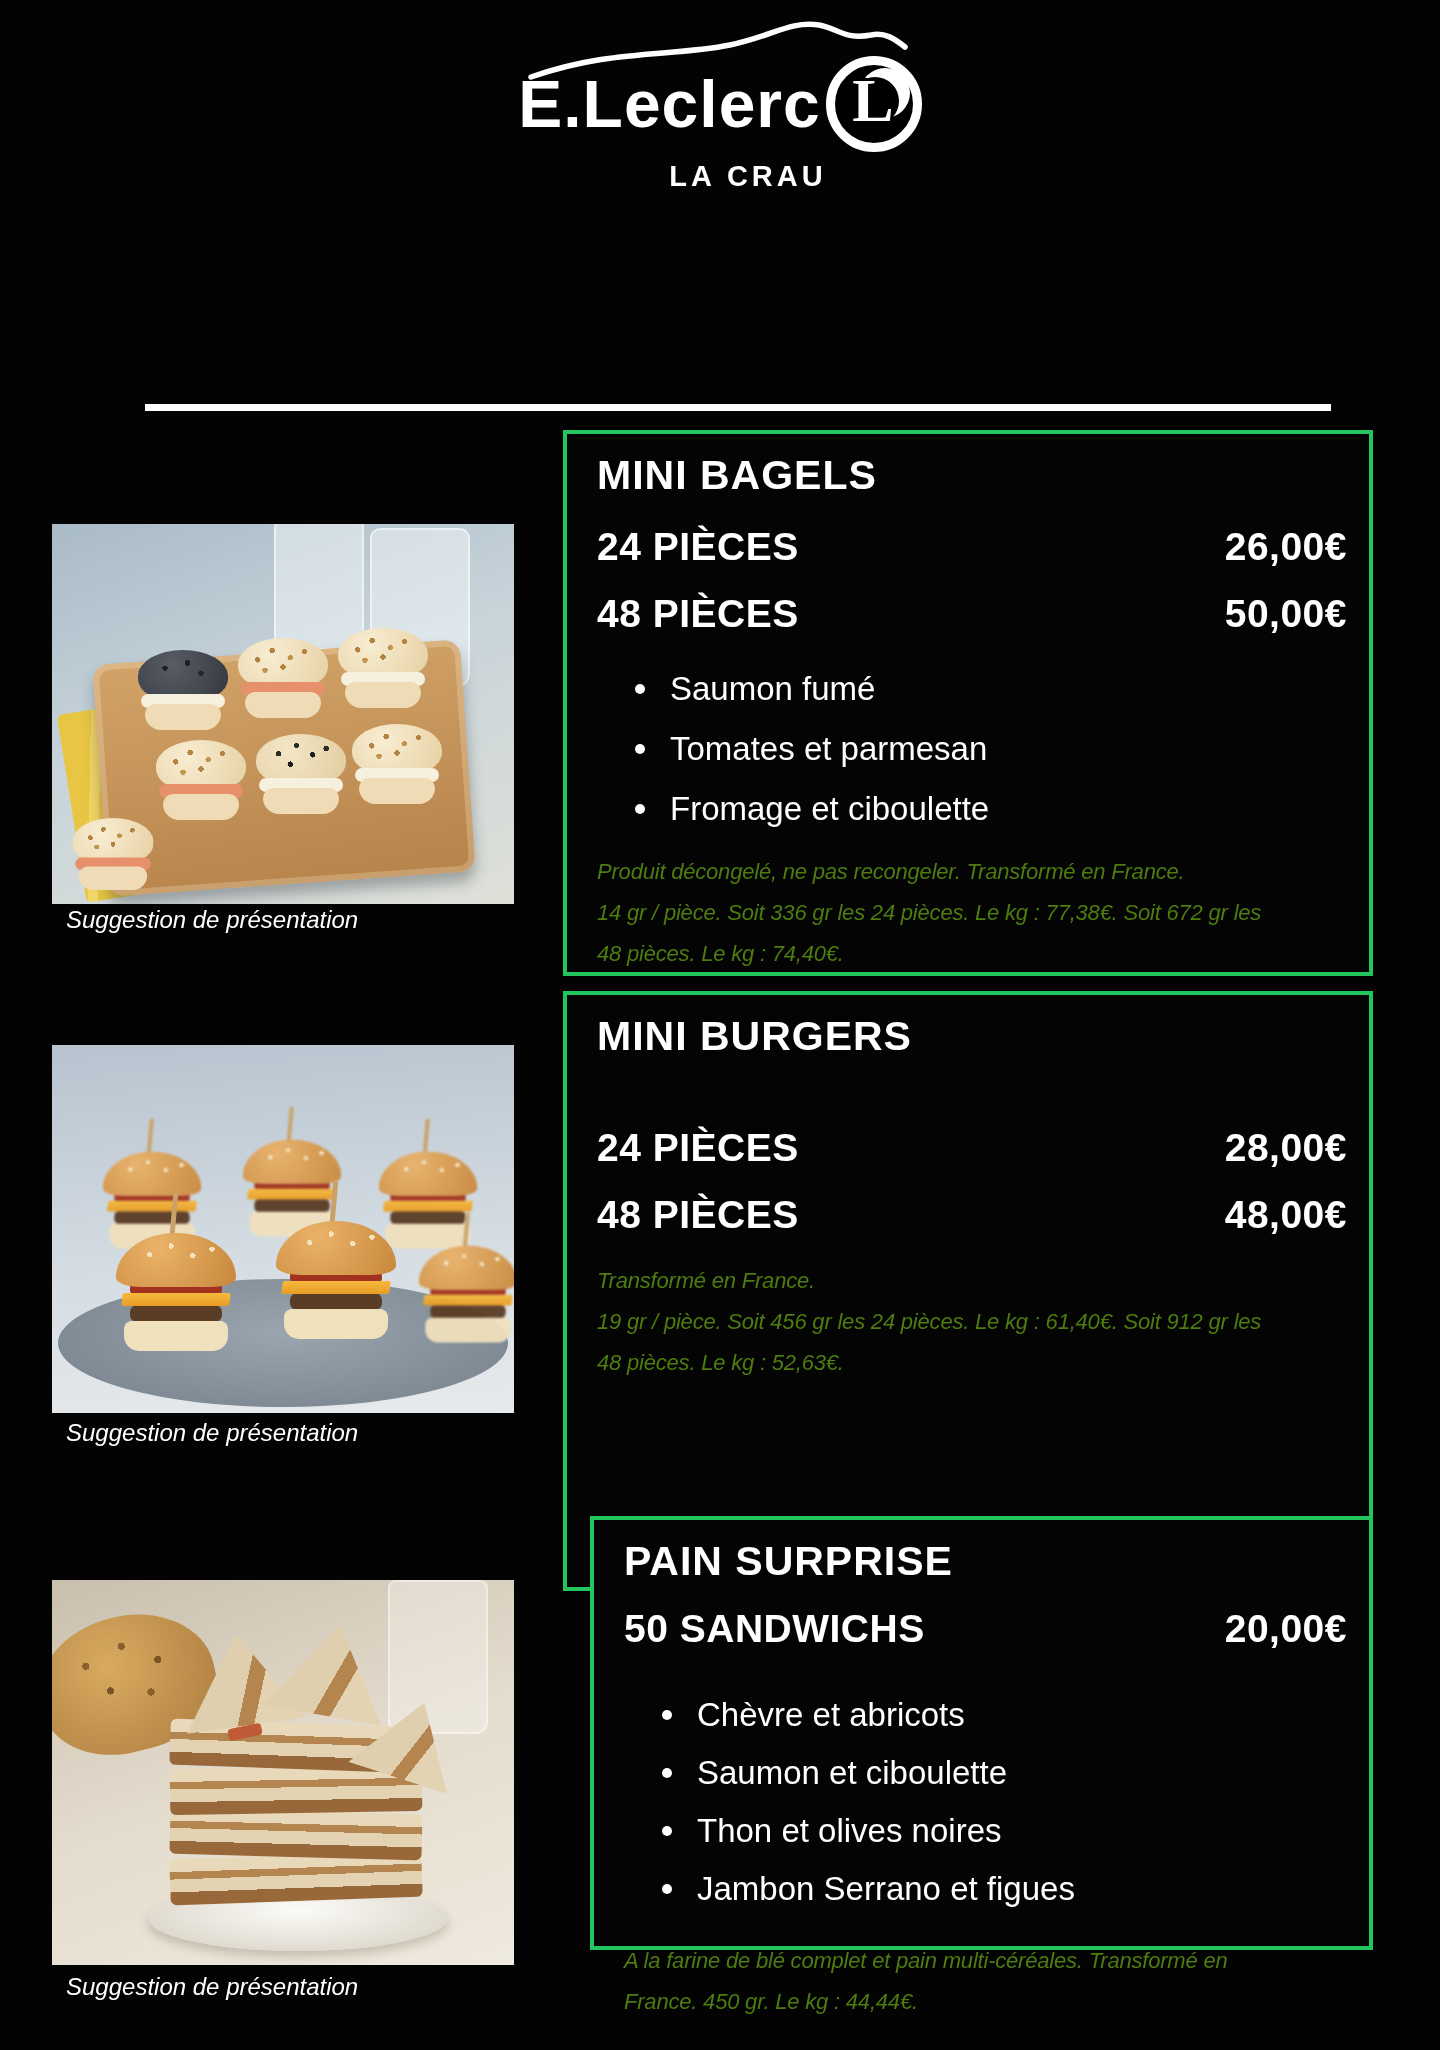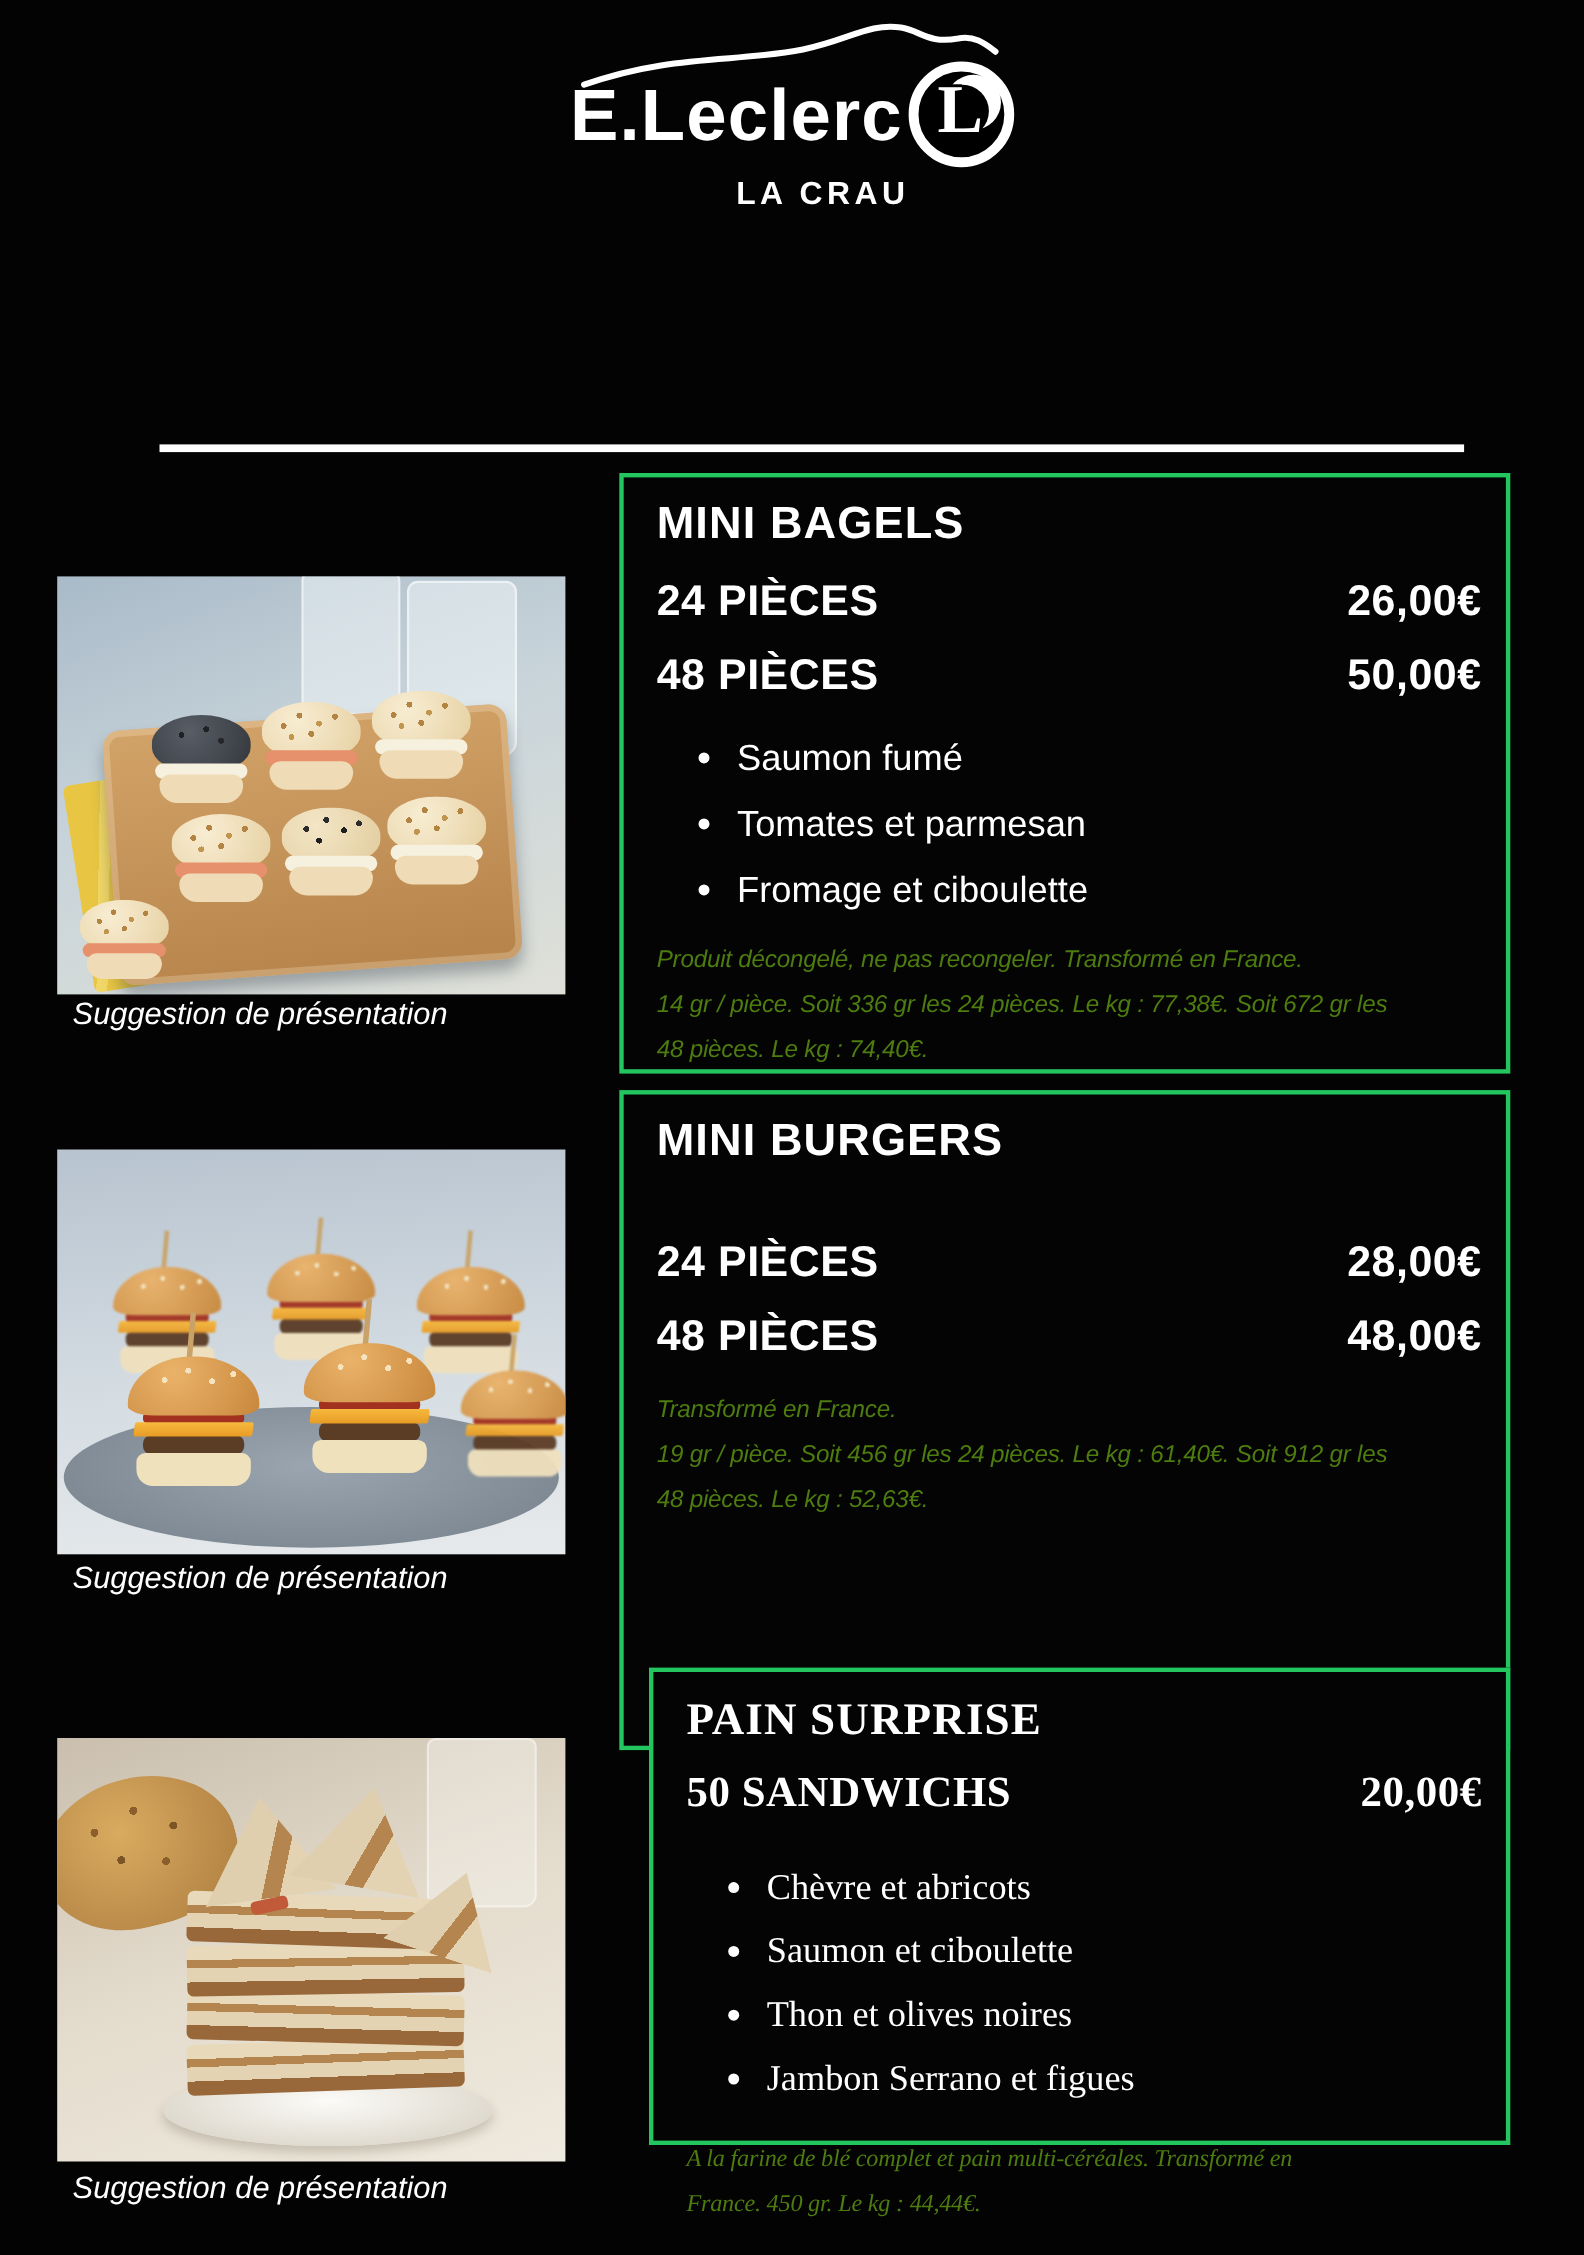--- a/index.html
+++ b/index.html
@@ -20,21 +20,21 @@
               font-size:29px;font-weight:700;letter-spacing:4px;transform:translateX(28px);}
   .page-title{position:absolute;left:0;top:222px;width:1440px;text-align:center;
               font-family:"DejaVu Sans","Liberation Sans",sans-serif;font-weight:200;
               font-size:104px;letter-spacing:2px;}
   .title-underline{position:absolute;left:145px;top:404px;width:1186px;height:7px;background:#fff;}
 
   
   .menu-box{position:absolute;border:4px solid #22c55e;box-sizing:border-box;background:#040404;padding:12px 16px 0 30px;}
   #box-bagels {left:563px;top:430px;width:810px;height:546px;}
   #box-burgers{left:563px;top:991px;width:810px;height:600px;}
-  #box-pain   {left:590px;top:1516px;width:783px;height:434px;font-family:Liberation Serif, serif;}
+  #box-pain   {left:590px;top:1516px;width:783px;height:434px;}
   .box-title{font-size:41px;font-weight:700;letter-spacing:1px;margin:6px 0 0 0;}
   .rows{margin-top:14px;}
   #box-burgers .rows{margin-top:54px;}
   #box-pain .rows{margin-top:10px;}
   .price-row{display:flex;justify-content:space-between;align-items:center;height:67px;
              font-size:39px;font-weight:700;letter-spacing:0.5px;}
   .price{padding-right:6px;}
   .bullets{list-style:none;margin:12px 0 0 0;padding:0;}
   .bullets li{position:relative;padding-left:73px;font-size:33px;line-height:60px;}
   #box-pain .bullets{margin-top:24px;}
@@ -44,21 +44,21 @@
   .desc{font-size:33px;line-height:57px;margin-top:14px;max-width:750px;}
   .fine{margin-top:12px;font-style:italic;font-size:22px;line-height:41px;color:#4d7c0f;letter-spacing:-0.2px;}
   #box-pain .fine{margin-top:22px;}
   .fine div{white-space:nowrap;}
 
   
   .photo{position:absolute;left:52px;width:462px;overflow:hidden;}
   #photo-bagels {top:524px;height:380px;background:linear-gradient(160deg,#a9bac8 0%,#c8d4da 45%,#dfe0d8 100%);}
   #photo-burgers{top:1045px;height:368px;background:linear-gradient(175deg,#b7c3cf 0%,#d4dce2 55%,#e7eaec 100%);}
   #photo-pain   {top:1580px;height:385px;background:linear-gradient(160deg,#cabfae 0%,#e4dccd 50%,#efeadf 100%);}
-  .caption{position:absolute;left:66px;font-style:italic;font-size:28px;color:#fff;}
+  .caption{position:absolute;left:66px;font-style:italic;font-size:24px;color:#fff;}
   #caption-1{top:906px;} #caption-2{top:1419px;} #caption-3{top:1973px;}
 
   
   .glass{position:absolute;border-radius:10px 10px 14px 14px;background:rgba(242,247,250,0.5);border:2px solid rgba(255,255,255,0.55);}
   .napkin{position:absolute;left:18px;top:168px;width:280px;height:190px;background:
           repeating-linear-gradient(100deg,#e8c643 0 34px,#f0d666 34px 44px);transform:rotate(-9deg);border-radius:6px;}
   .tray{position:absolute;left:48px;top:128px;width:368px;height:232px;border-radius:16px;
         background:linear-gradient(175deg,#d2a368,#b6834a);transform:rotate(-4deg);
         box-shadow:0 10px 14px rgba(40,50,60,0.35), inset 0 0 0 6px rgba(255,240,210,0.25);}
   .bagel{position:absolute;width:90px;height:80px;}

